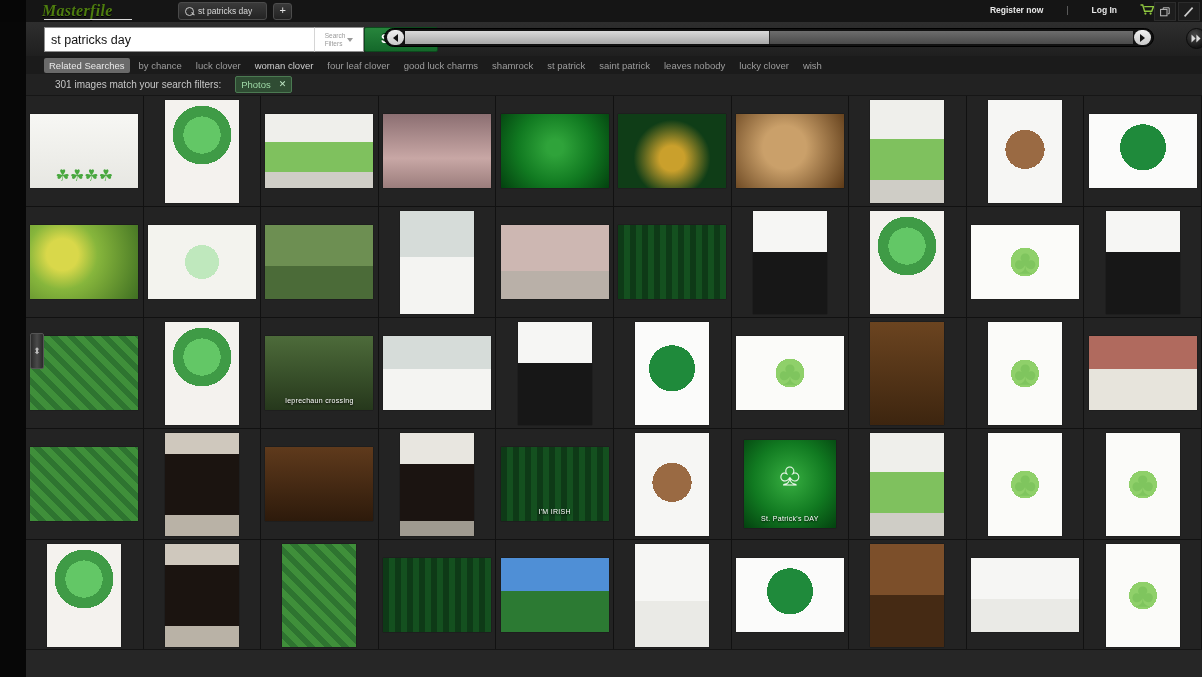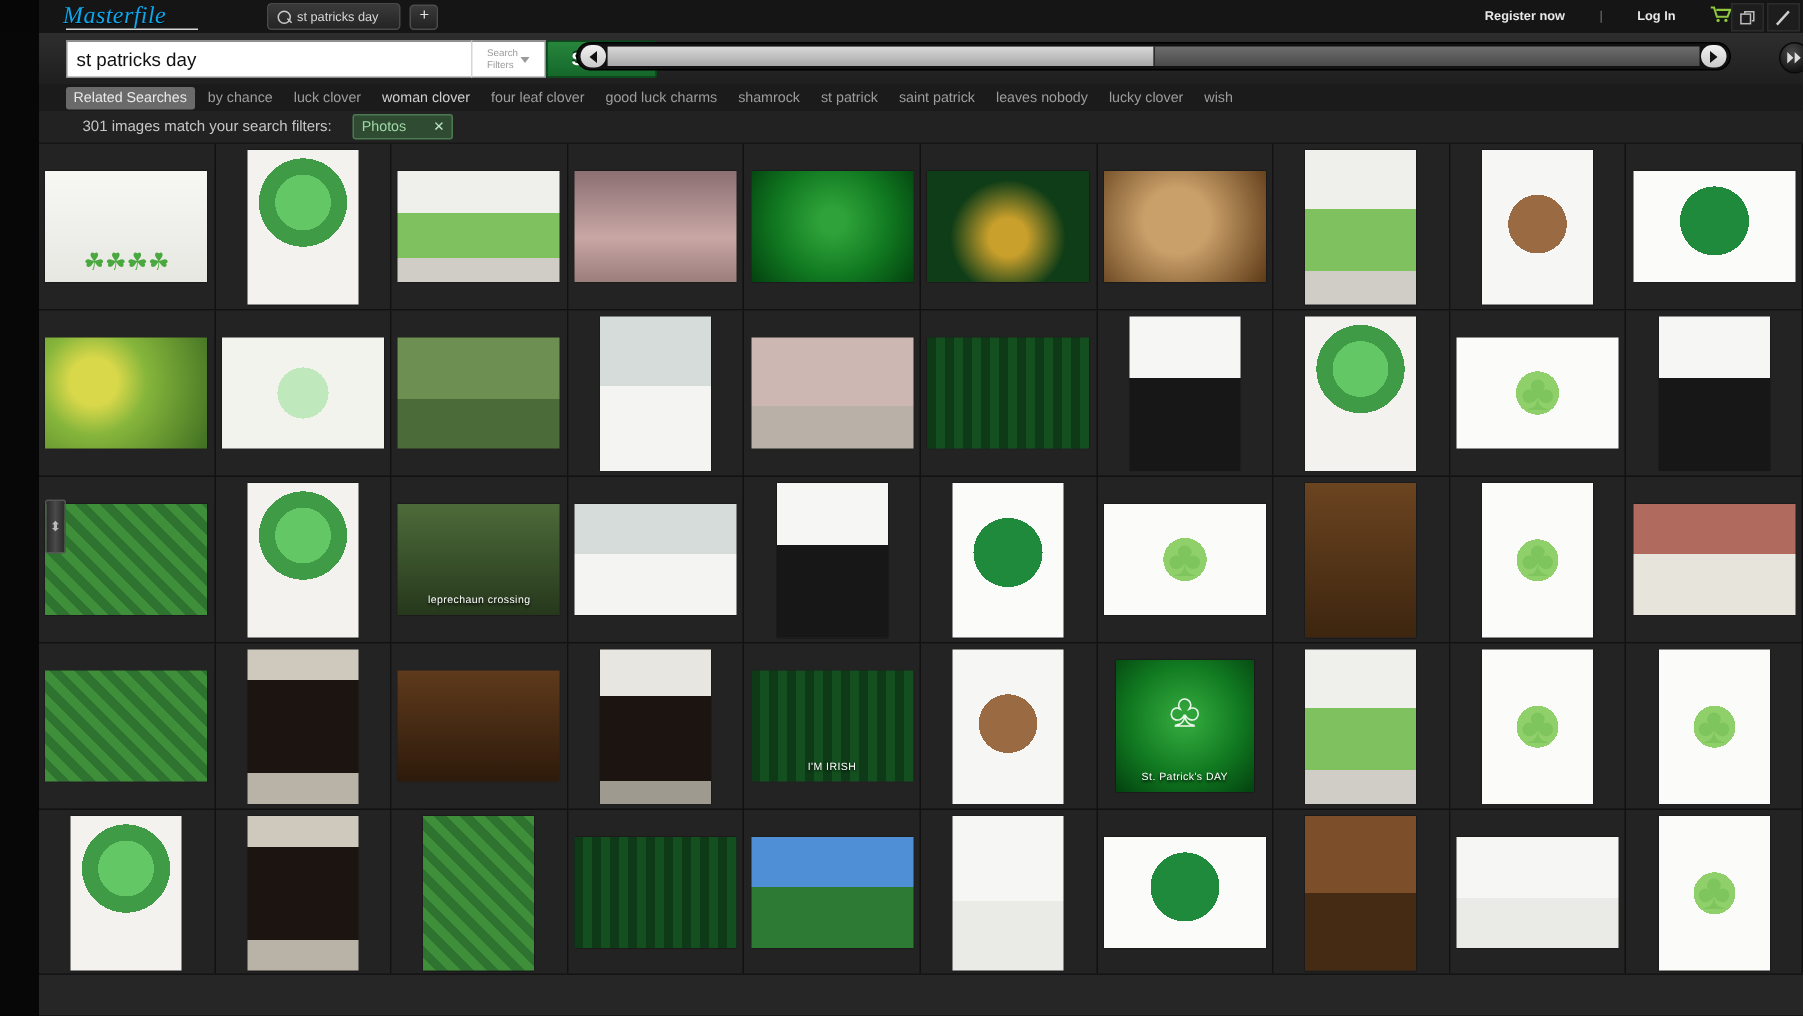--- a/index.html
+++ b/index.html
@@ -30,23 +30,23 @@
     position: absolute;
     left: 0; top: 0;
     width: 26px; height: 22px;
     background: #060606;
   }
   #brand-logo {
     position: absolute;
     left: 42px; top: 2px;
     font-family: "Liberation Serif", serif;
     font-style: italic;
-    font-weight: normal;
+    font-weight: bold;
     font-size: 16px;
-    color: #0ea5e9;
+    color: #4d7c0f;
     letter-spacing: 0.3px;
     text-shadow: 0 1px 0 #000;
   }
   #brand-logo::after {
     content: "";
     position: absolute;
     left: 2px; bottom: 0px;
     width: 88px; height: 1px;
     background: #d8d8d8;
   }
@@ -339,21 +339,21 @@
   #filter-chip {
     margin-left: 14px;
     background: #2f4c33;
     border: 1px solid #4b7a52;
     border-radius: 2px;
     color: #9ed8a6;
     font-size: 9.5px;
     padding: 2px 5px;
     display: inline-flex;
     align-items: flex-start;
-    gap: 18px;
+    gap: 8px;
     cursor: pointer;
   }
   #filter-chip .chip-x { color: #bfe6c5; font-size: 9px; }
 
   
   #results-grid {
     position: absolute;
     left: 26px; top: 96px;
     width: 1176px;
     height: 553px;

